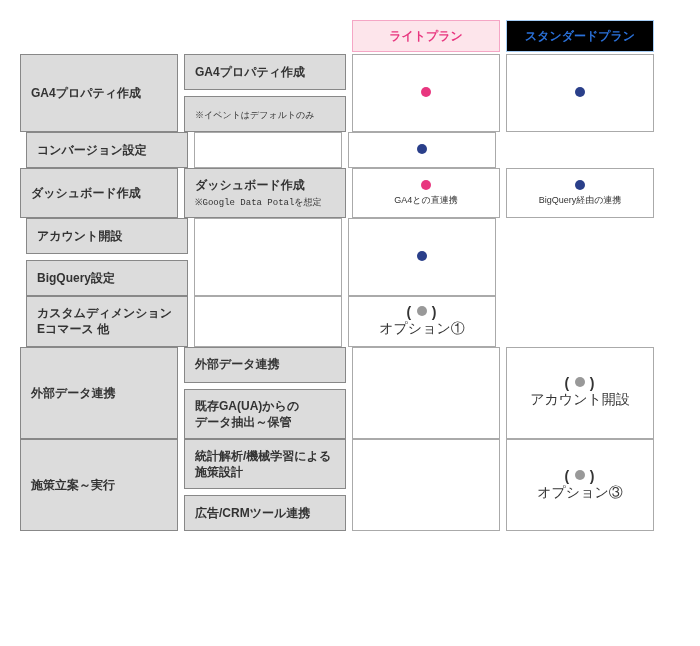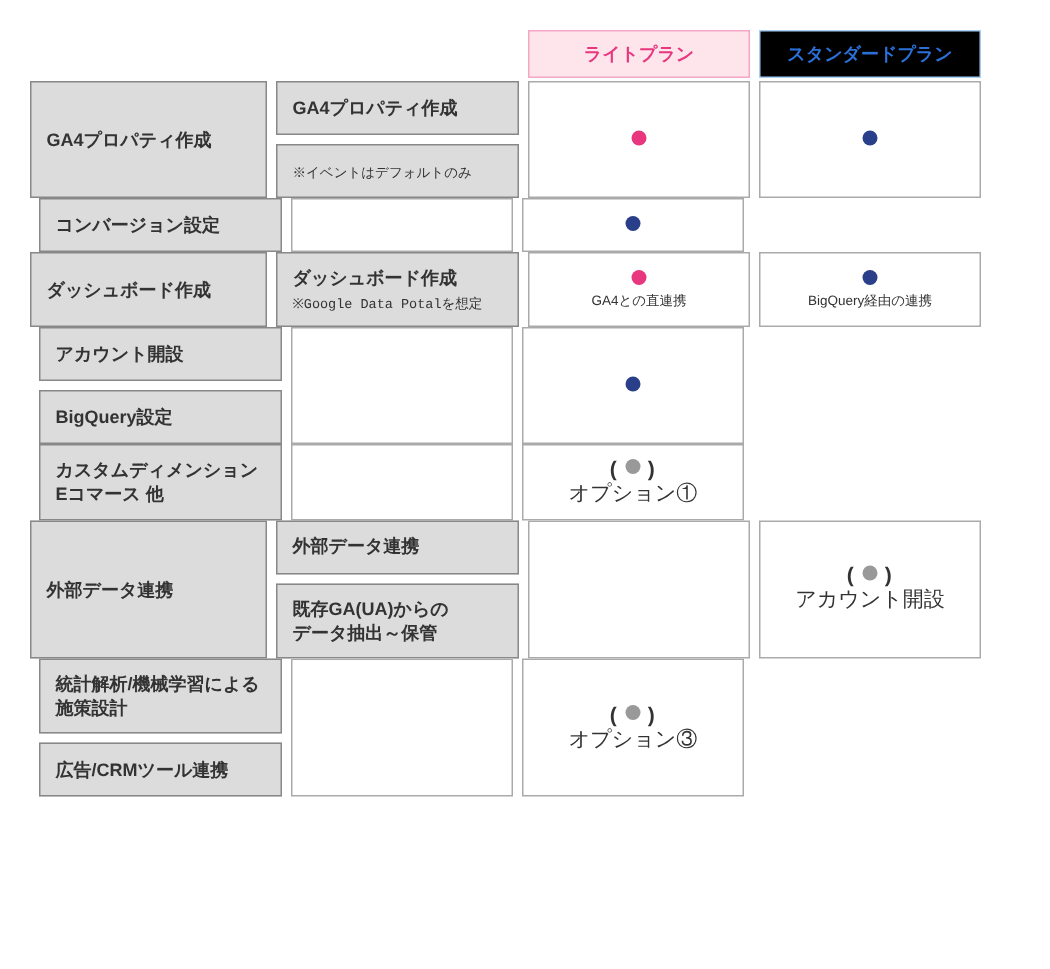--- a/index.html
+++ b/index.html
@@ -170,20 +170,21 @@
         </div>
         <div class="plan-cell"></div>
         <div class="plan-cell">
           <div class="option-wrap">
             <span class="option-mark">(&nbsp;<span class="dot gray"></span>&nbsp;)</span>
             <span class="option-label">アカウント開設</span>
           </div>
         </div>
       </div>
       <div class="row">
+        <div class="cat-cell">施策立案～実行</div>
         <div class="sub-col">
           <div class="sub-cell">
             <div class="title">統計解析/機械学習による<br>施策設計</div>
           </div>
           <div class="sub-cell">
             <div class="title">広告/CRMツール連携</div>
           </div>
         </div>
         <div class="plan-cell"></div>
         <div class="plan-cell">

